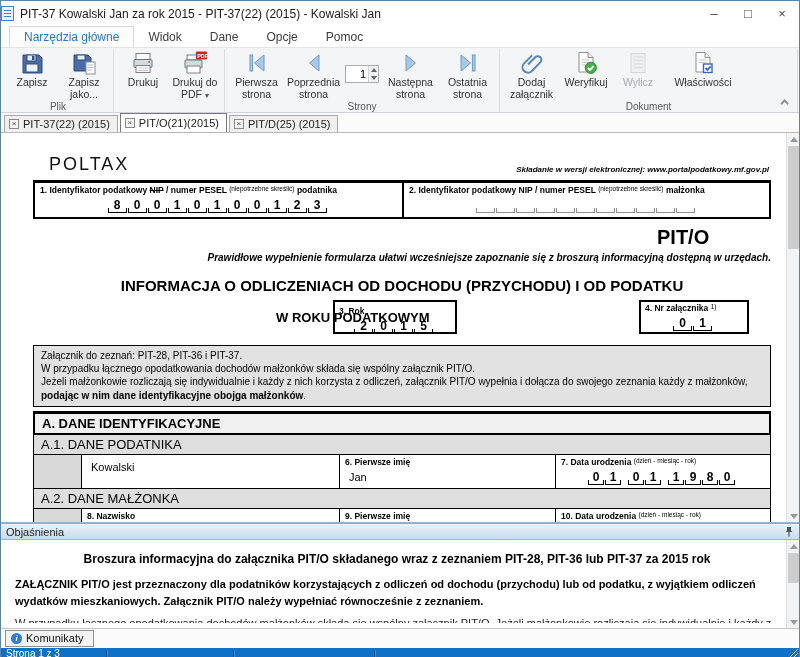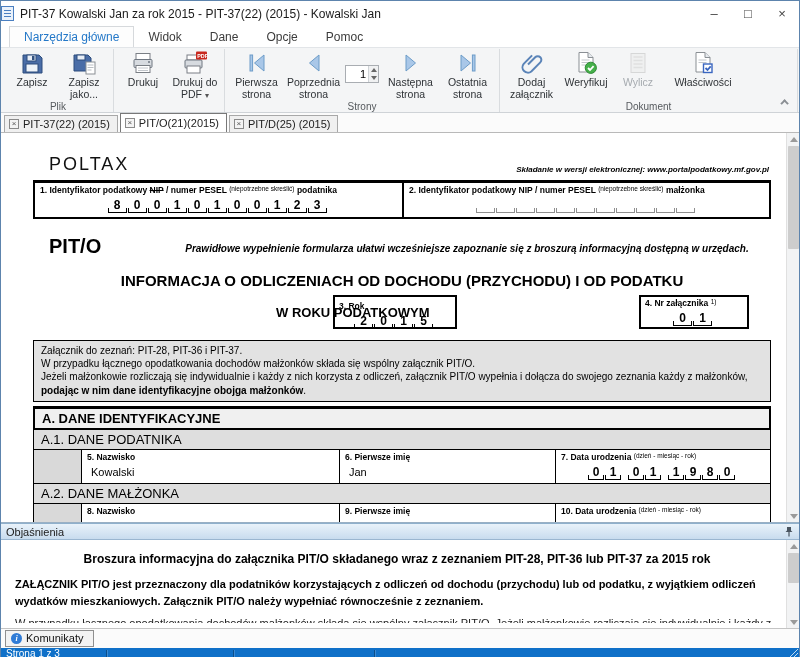--- a/index.html
+++ b/index.html
@@ -63,21 +63,21 @@
   .fsmall { font-size:6.5px; font-weight:normal; position:relative; top:-2px; }
   .strike { text-decoration:line-through; }
   .comb { display:flex; justify-content:center; margin-top:3px; }
   .comb .cell { width:17px; height:15px; margin-right:3px; font-size:12px; font-weight:bold; text-align:center; position:relative; border-bottom:1px solid #000; }
   .comb .cell::before,.comb .cell::after { content:""; position:absolute; bottom:-1px; width:1px; height:5px; background:#000; }
   .comb .cell::before { left:-1px; } .comb .cell::after { right:-1px; }
   .comb.empty .cell { border-bottom-color:#8f8f8f; }
   .comb.empty .cell::before,.comb.empty .cell::after { background:#8f8f8f; }
   .comb.date .cell { width:14px; }
   .comb.date .cell:nth-child(2),.comb.date .cell:nth-child(4) { margin-right:9px; }
-  .pitO-row { display:flex; align-items:center; margin-top:16px; }
+  .pitO-row { display:flex; align-items:flex-end; margin-top:7px;flex-direction:column; }
   .pitO { font-size:20px; font-weight:bold; padding-left:16px; width:130px; }
   .pitO-note { font-size:10px; font-weight:bold; font-style:italic; flex:1; text-align:center; padding-top:3px; }
   .main-title { text-align:center; font-size:15px; font-weight:bold; margin-top:14px; }
   .year-row { position:relative; height:36px; margin-top:6px; }
   .subtitle { position:absolute; left:243px; top:10px; font-size:13px; font-weight:bold; }
   .box3 { position:absolute; left:300px; width:124px; top:0; height:34px; border:2px solid #000; padding:4px 4px; }
   .box4 { position:absolute; left:606px; width:110px; top:0; height:34px; border:2px solid #000; padding:1px 4px; }
   .grayinfo { background:#e2e2e2; border:1px solid #000; margin-top:9px; padding:3px 7px 4px; font-size:10px; line-height:1.32; }
   .secA { border:2px solid #000; border-top:3px solid #000; background:#f0f0f0; font-size:13px; font-weight:bold; padding:2px 7px; margin-top:4px; }
   .secsub { border:1px solid #000; border-top:none; background:#dedede; font-size:13px; padding:2px 7px; }
@@ -408,21 +408,20 @@
         <div>W przypadku łącznego opodatkowania dochodów małżonków składa się wspólny załącznik PIT/O.</div>
         <div><span>Jeżeli małżonkowie rozliczają się indywidualnie i każdy z nich korzysta z odliczeń, załącznik PIT/O wypełnia i dołącza do swojego zeznania każdy z małżonków, </span><b>podając w nim dane identyfikacyjne obojga małżonków</b><span>.</span></div>
       </div>
 
       <div class="secA">A. DANE IDENTYFIKACYJNE</div>
       <div class="secsub">A.1. DANE PODATNIKA</div>
 
       <div class="frow">
         <div class="gutter"></div>
         <div class="fcell fc1">
-          <div class="flabel">5. Nazwisko</div>
           <div class="fval">Kowalski</div>
         </div>
         <div class="fcell fc2">
           <div class="flabel">6. Pierwsze imię</div>
           <div class="fval">Jan</div>
         </div>
         <div class="fcell fc3">
           <div class="flabel"><span>7. Data urodzenia</span> <span class="fsmall">(dzień - miesiąc - rok)</span></div>
           <div class="comb date">
               <span class="cell">0</span>

